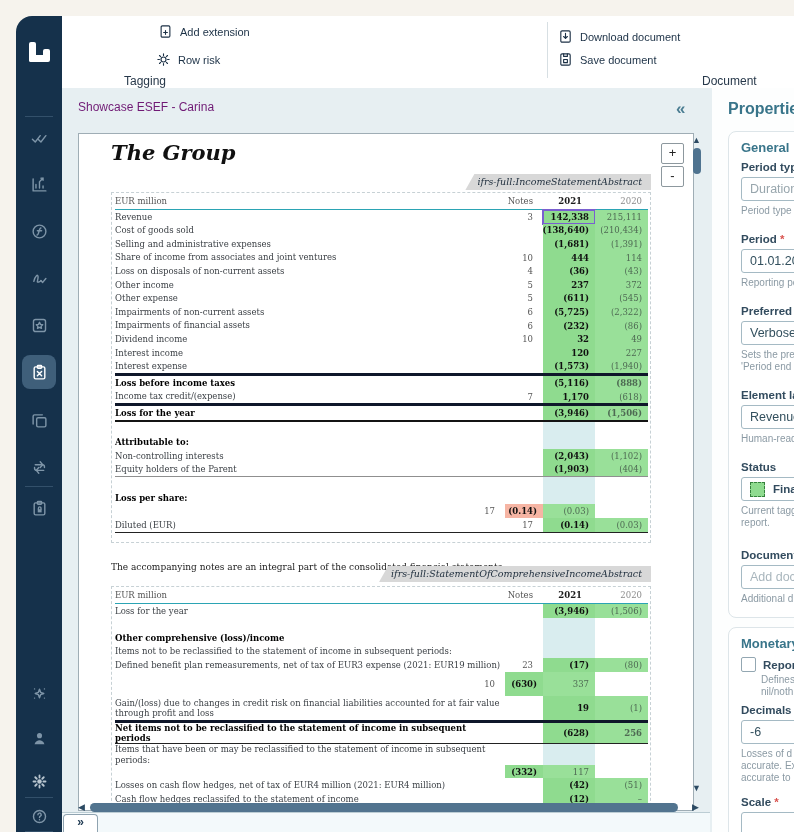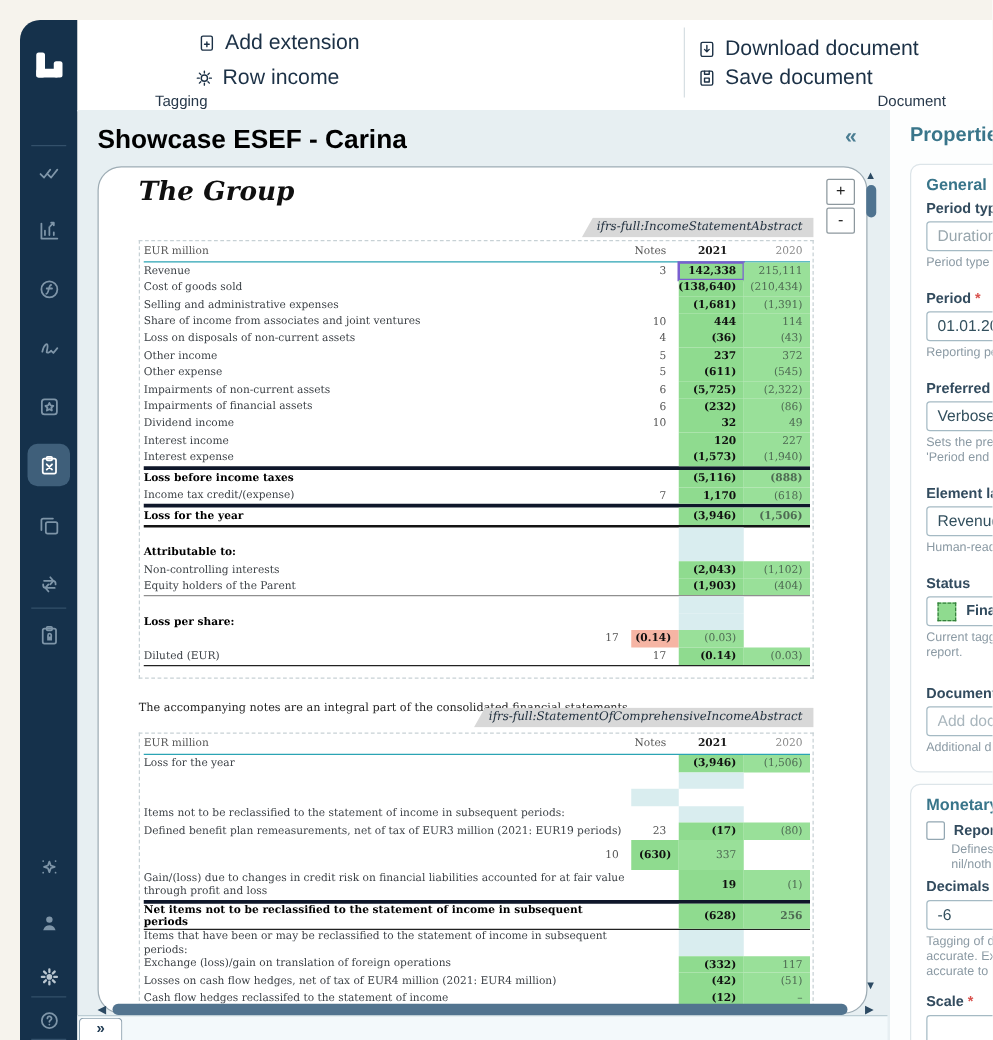--- a/index.html
+++ b/index.html
@@ -14,32 +14,32 @@
   .side-div{position:absolute;left:9px;width:28px;border-top:1px solid #33506a;}
   #logo{position:absolute;left:13px;top:26px;width:20px;height:20px;}
   #logo .l1{position:absolute;left:0;top:0;width:7px;height:20px;background:#fff;border-radius:2px;}
   #logo .l2{position:absolute;left:0;bottom:0;width:18px;height:7px;background:#fff;border-radius:2px;}
   #logo .l3{position:absolute;right:-1px;bottom:0;width:7px;height:13px;background:#fff;border-radius:2px;}
   .active-pill{position:absolute;left:6px;top:339px;width:34px;height:34px;background:#3f5f7a;border-radius:8px;}
   .side-icon.active{color:#ffffff;}
 
   
   #toolbar{left:62px;top:16px;width:732px;height:72px;background:#ffffff;border-bottom:1px solid #e2e8ea;}
-  .tb-btn{position:absolute;display:flex;align-items:center;gap:7px;color:#1c3146;font-size:17px;cursor:pointer;}
+  .tb-btn{position:absolute;display:flex;align-items:center;gap:7px;color:#1c3146;font-size:11px;cursor:pointer;}
   .tb-btn svg{width:15px;height:15px;stroke:#1c3146;fill:none;stroke-width:1.8;stroke-linecap:round;stroke-linejoin:round;}
   .tb-group-label{position:absolute;top:58px;font-size:12px;color:#27384a;text-align:left;white-space:nowrap;}
   .tb-sep{position:absolute;left:485px;top:6px;height:56px;border-left:1px solid #d7dfe3;}
 
   
   #content{left:62px;top:88px;width:732px;height:744px;background:#e7eff2;}
-  #doc-title{left:78px;top:100px;font-size:21px;font-weight:bold;color:#000000;}
+  #doc-title{left:78px;top:100px;font-size:12px;font-weight:normal;color:#701a75;}
   #collapse{left:676px;top:99px;font-size:17px;font-weight:bold;color:#4b7d92;cursor:pointer;}
   #page{left:78px;top:133px;width:614px;height:676px;background:#fff;border:1px solid #9fadb5;overflow:hidden;}
 
-  .doc-serif{font-family:"DejaVu Serif",serif;border-radius:19px;}
+  .doc-serif{font-family:"DejaVu Serif",serif;}
   #page-heading{left:32px;top:6px;font-size:21px;font-weight:bold;font-style:italic;color:#101010;}
   .chip{position:absolute;background:#d8d8d8;color:#21303f;font-size:9.5px;font-style:italic;
         padding:2px 9px 3px 12px;clip-path:polygon(9px 0,100% 0,100% 100%,0 100%);white-space:nowrap;}
   #chip1{top:40px;right:42px;}
   #chip2{top:432px;right:42px;}
   #footnote{left:32px;top:428px;font-size:9px;color:#222;}
 
   .tag-region{position:absolute;left:32px;width:540px;border:1px dashed #c7d1d5;padding:3px 2px 9px 3px;box-sizing:border-box;}
   #region1{top:58px;}
   #region2{top:452px;height:230px;border-bottom:none;}
@@ -219,21 +219,21 @@
         <rect x="5" y="3" width="14" height="18" rx="2"></rect>
         <path d="M9 13.5h6M12 10.5v6"></path>
       </svg>
     <span>Add extension</span>
   </div>
   <div class="tb-btn" style="left:94px;top:36px">
     <svg viewBox="0 0 24 24">
         <circle cx="12" cy="12" r="4"></circle>
         <path d="M12 3v2.5M12 18.5V21M3 12h2.5M18.5 12H21M5.6 5.6l1.8 1.8M16.6 16.6l1.8 1.8M18.4 5.6l-1.8 1.8M7.4 16.6l-1.8 1.8"></path>
       </svg>
-    <span>Row income</span>
+    <span>Row risk</span>
   </div>
   <div class="tb-group-label" style="left:62px;width:480px">Tagging</div>
   <div class="tb-sep"></div>
   <div class="tb-btn" style="left:496px;top:13px">
     <svg viewBox="0 0 24 24">
         <rect x="4.5" y="3" width="15" height="18" rx="2"></rect>
         <path d="M12 7v8M9 12l3 3 3-3"></path>
       </svg>
     <span>Download document</span>
   </div>
@@ -422,32 +422,33 @@
           <div class="c-val g">(3,946)</div>
           <div class="c-val c0 g">(1,506)</div>
         </div>
         <div class="trow">
           <div class="c-label"></div>
           <div class="c-note"></div>
           <div class="c-val cy"></div>
           <div class="c-val c0"></div>
         </div>
         <div class="trow bold">
+          <div class="c-label">Other comprehensive (loss)/income</div>
           <div class="c-note"></div>
           <div class="c-val cy"></div>
           <div class="c-val c0"></div>
         </div>
         <div class="trow">
           <div class="c-label">Items not to be reclassified to the statement of income in subsequent periods:</div>
           <div class="c-note"></div>
           <div class="c-val cy"></div>
           <div class="c-val c0"></div>
         </div>
         <div class="trow">
-          <div class="c-label">Defined benefit plan remeasurements, net of tax of EUR3 million (2021: EUR19 periods)</div>
+          <div class="c-label">Defined benefit plan remeasurements, net of tax of EUR3 expense (2021: EUR19 million)</div>
           <div class="c-note">23</div>
           <div class="c-val g">(17)</div>
           <div class="c-val c0 g">(80)</div>
         </div>
         <div class="trow wrap">
           <div class="c-note">10</div>
           <div class="c-val g">(630)</div>
           <div class="c-val c0 g">337</div>
         </div>
         <div class="trow wrap">
@@ -462,21 +463,20 @@
           <div class="c-val g">(628)</div>
           <div class="c-val c0 g">256</div>
         </div>
         <div class="trow">
           <div class="c-label">Items that have been or may be reclassified to the statement of income in subsequent periods:</div>
           <div class="c-note"></div>
           <div class="c-val cy"></div>
           <div class="c-val c0"></div>
         </div>
         <div class="trow">
-          <div class="c-label">Exchange (loss)/gain on translation of foreign operations</div>
           <div class="c-note"></div>
           <div class="c-val g">(332)</div>
           <div class="c-val c0 g">117</div>
         </div>
         <div class="trow">
           <div class="c-label">Losses on cash flow hedges, net of tax of EUR4 million (2021: EUR4 million)</div>
           <div class="c-note"></div>
           <div class="c-val g">(42)</div>
           <div class="c-val c0 g">(51)</div>
         </div>
@@ -556,19 +556,19 @@
   <div class="cb-row">
     <span class="cb"></span>
     <span class="f-label">Report</span>
   </div>
   <div class="helper indent" style="margin-top:2px"><span>Defines</span><br><span>nil/noth</span></div>
 
   <div class="f-label" style="margin-top:6px">Decimals</div>
   <div class="f-input">
       <span>-6</span>
     </div>
-  <div class="helper"><span>Tagging of d</span><br><span>accurate. Ex</span><br><span>accurate to</span></div>
+  <div class="helper"><span>Losses of d</span><br><span>accurate. Ex</span><br><span>accurate to</span></div>
 
   <div class="f-label" style="margin-top:12px"><span>Scale</span> <span class="req">*</span></div>
   <div class="f-input">
       <span></span>
     </div>
 </div>
 
 </body></html>

